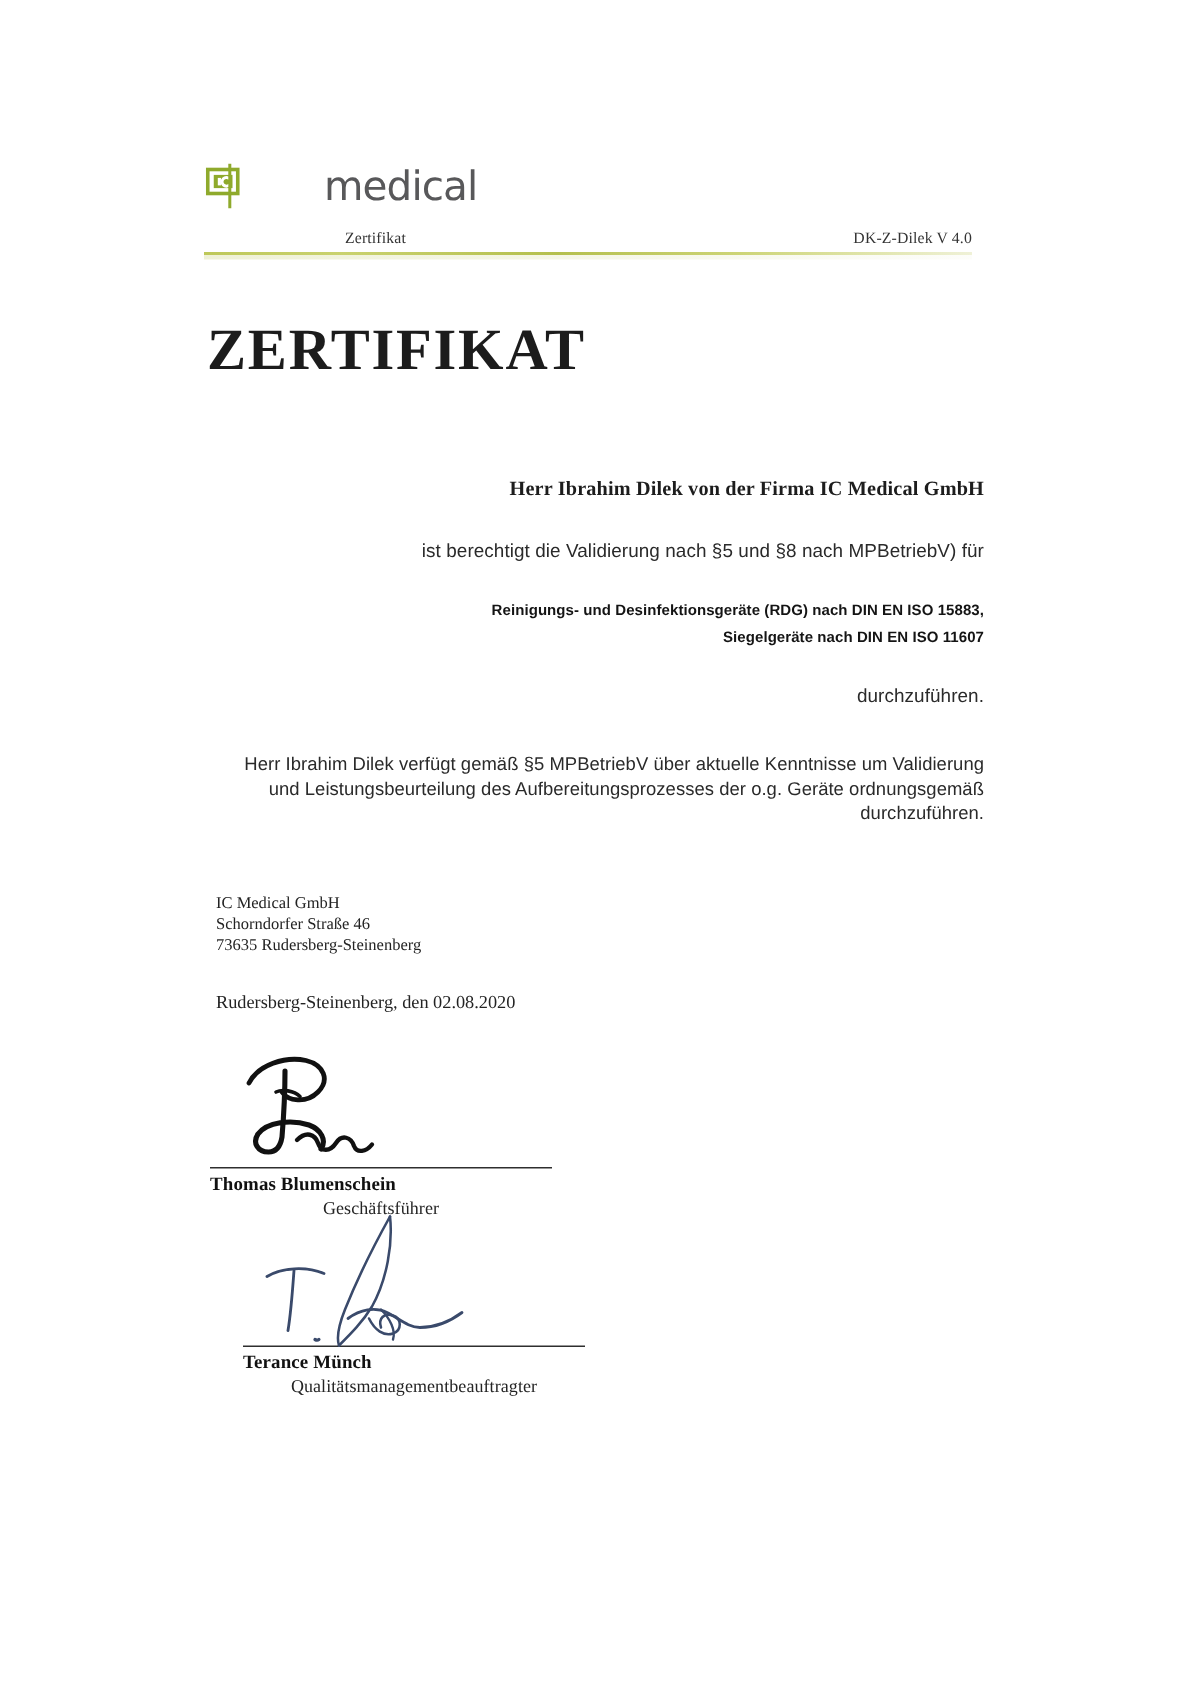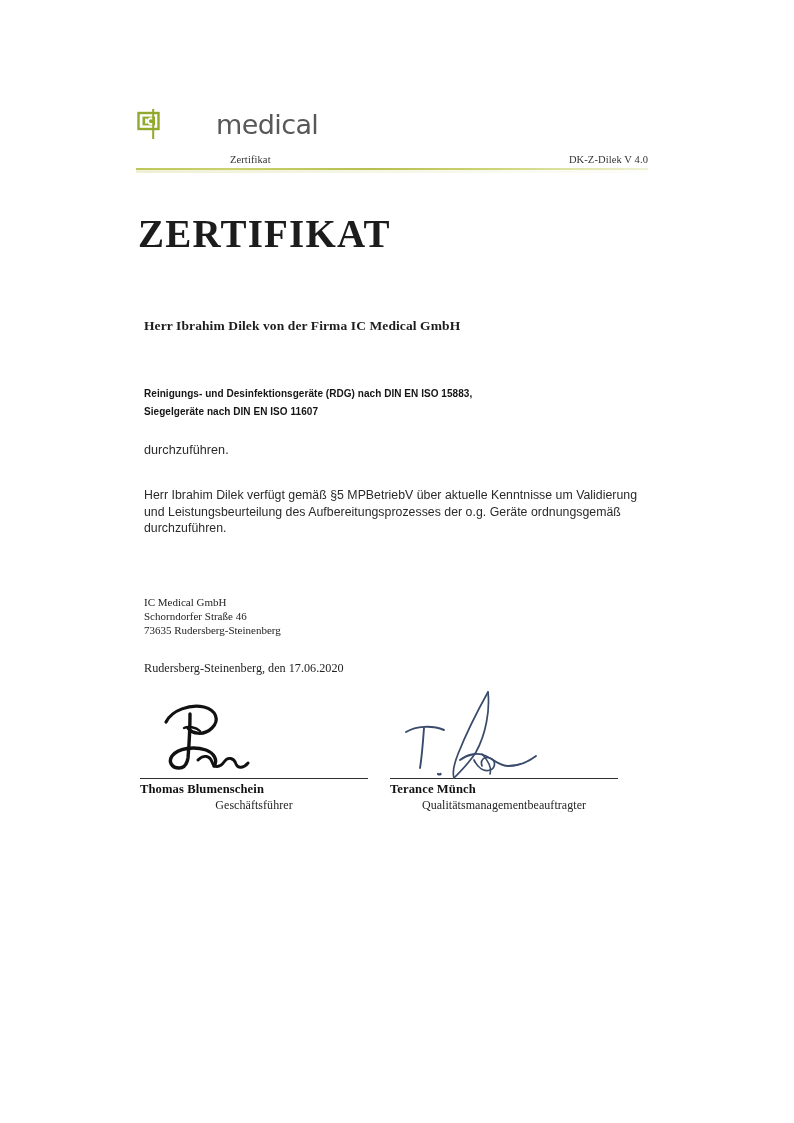--- a/index.html
+++ b/index.html
@@ -109,23 +109,24 @@
     font-family: "Liberation Serif", serif;
     font-weight: bold;
     font-size: 39px;
     letter-spacing: 1.2px;
     color: #1c1c1c;
   }
 
   
   .body-block {
     position: absolute;
-    left: 144px;
+    left: 156px;
     top: 318px;
     width: 500px;
+    text-align: right;
   }
 
   .line-serif-bold {
     font-family: "Liberation Serif", serif;
     font-weight: bold;
     font-size: 13.5px;
     color: #1d1d1d;
     letter-spacing: 0.1px;
   }
 
@@ -178,20 +179,21 @@
     color: #232323;
   }
 
   
   .sig-area {
     position: absolute;
     left: 140px;
     top: 694px;
     width: 500px;
     display: flex;
+    flex-direction: column;
   }
   .sig-col {
     width: 228px;
     position: relative;
   }
   .sig-col.right { margin-left: 22px; }
 
   .sig-ink {
     height: 84px;
     position: relative;
@@ -255,20 +257,21 @@
   </div>
 
   <div class="title">ZERTIFIKAT</div>
 
   <div class="body-block">
 
     <div class="line-serif-bold">Herr Ibrahim Dilek von der Firma IC Medical GmbH</div>
 
     <div class="gap-1"></div>
 
+    <div class="line-sans">ist berechtigt die Validierung nach §5 und §8 nach MPBetriebV) für</div>
 
     <div class="gap-2"></div>
 
     <div class="line-sans-bold">Reinigungs- und Desinfektionsgeräte (RDG) nach DIN EN ISO 15883,</div>
     <div class="line-sans-bold">Siegelgeräte nach DIN EN ISO 11607</div>
 
     <div class="gap-3"></div>
 
     <div class="line-sans">durchzuführen.</div>
 
@@ -276,21 +279,21 @@
 
     <div class="para-sans">Herr Ibrahim Dilek verfügt gemäß §5 MPBetriebV über aktuelle Kenntnisse um Validierung und Leistungsbeurteilung des Aufbereitungsprozesses der o.g. Geräte ordnungsgemäß durchzuführen.</div>
   </div>
 
   <div class="address">
     <div>IC Medical GmbH</div>
     <div>Schorndorfer Straße 46</div>
     <div>73635 Rudersberg-Steinenberg</div>
   </div>
 
-  <div class="dateline">Rudersberg-Steinenberg, den 17.06.2020</div>
+  <div class="dateline">Rudersberg-Steinenberg, den 02.08.2020</div>
 
   <div class="sig-area">
 
     <div class="sig-col left">
       <div class="sig-ink left">
         <svg width="120" height="80" viewBox="0 0 120 80" aria-hidden="true">
           <g fill="none" stroke="#111111" stroke-linecap="round" stroke-linejoin="round">
             <path d="M12 24 C18 12, 36 6, 50 9 C62 12, 66 22, 58 30 C50 38, 38 36, 34 30" stroke-width="3.2"></path>
             <path d="M36 16 C36 30, 35 48, 34 60 C33 66, 30 70, 25 70 C18 70, 14 64, 18 58
                      C24 50, 40 48, 52 52 C60 55, 64 62, 60 68" stroke-width="3.4"></path>

